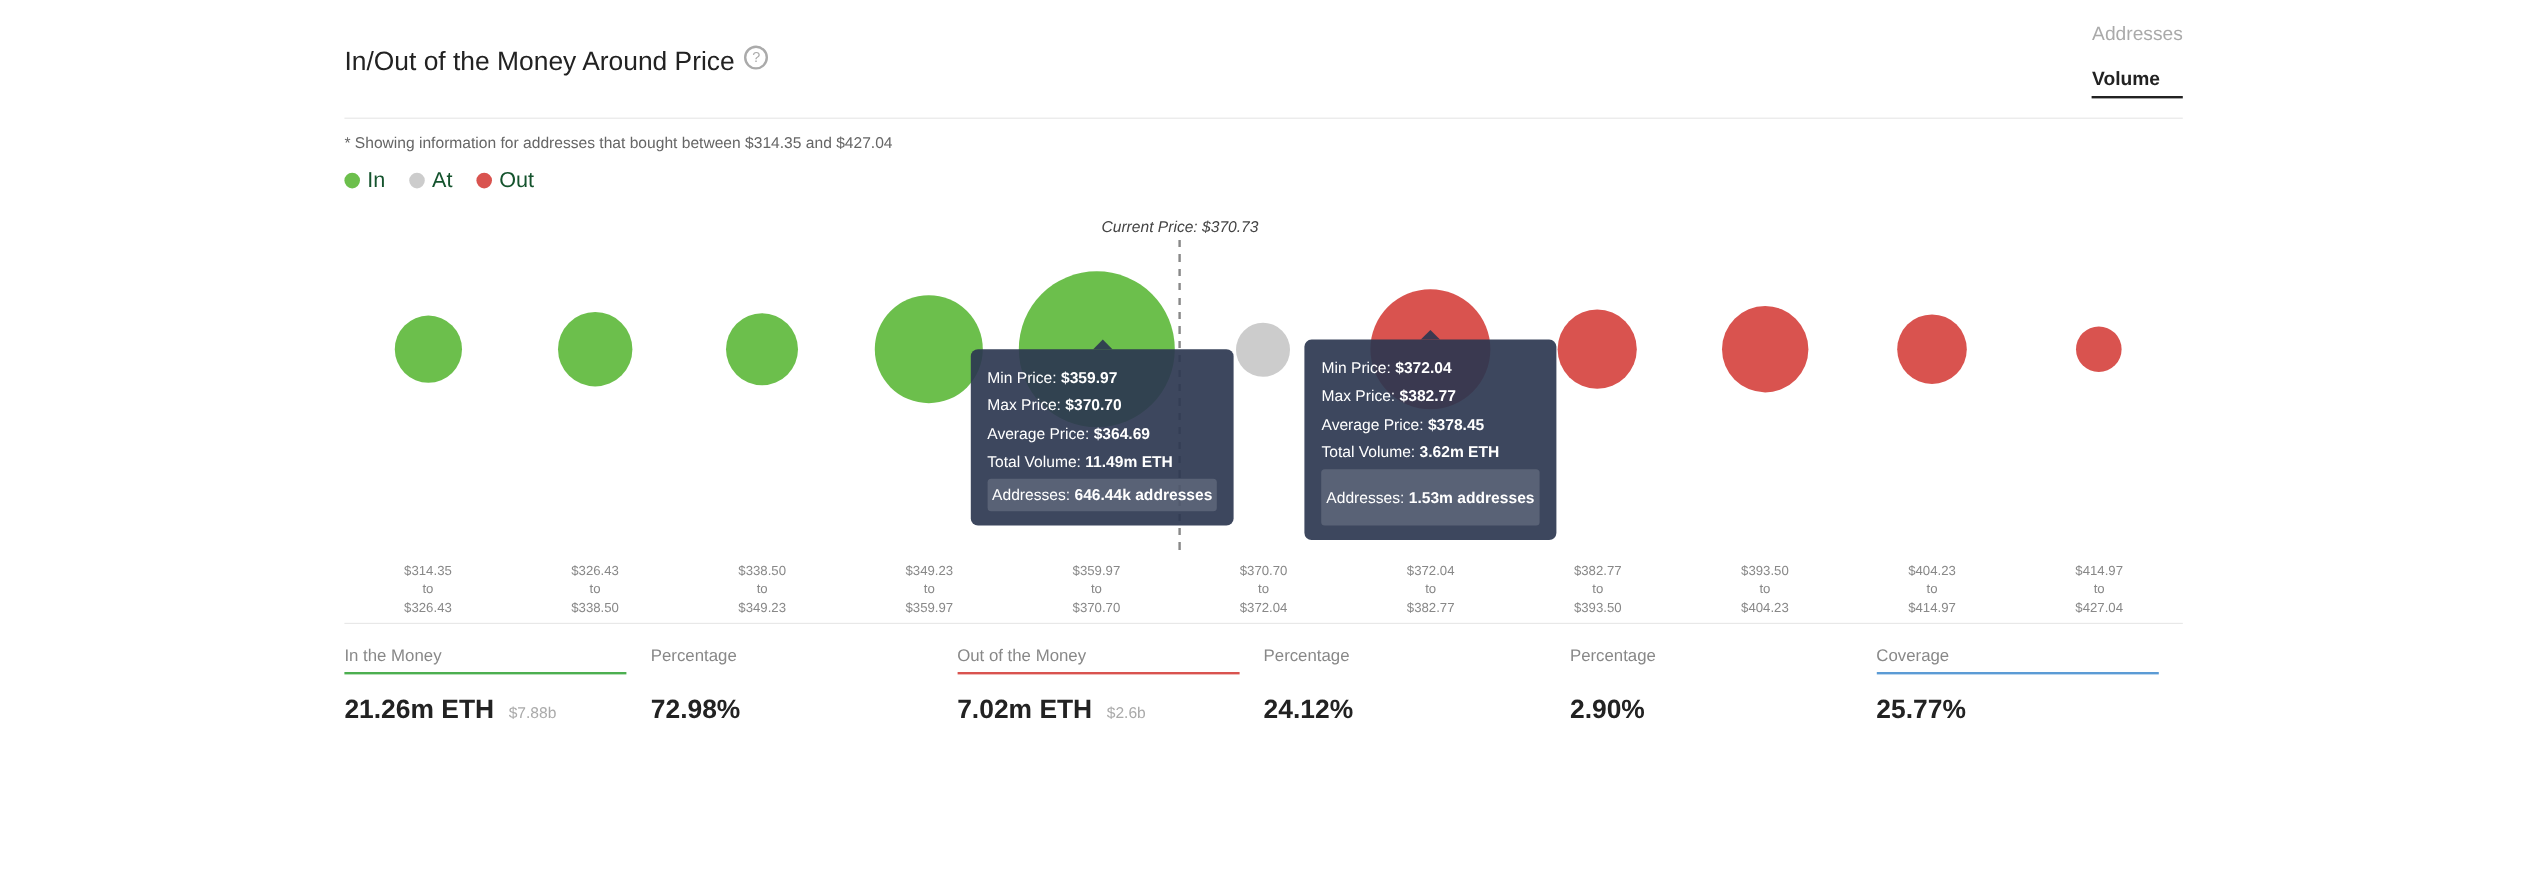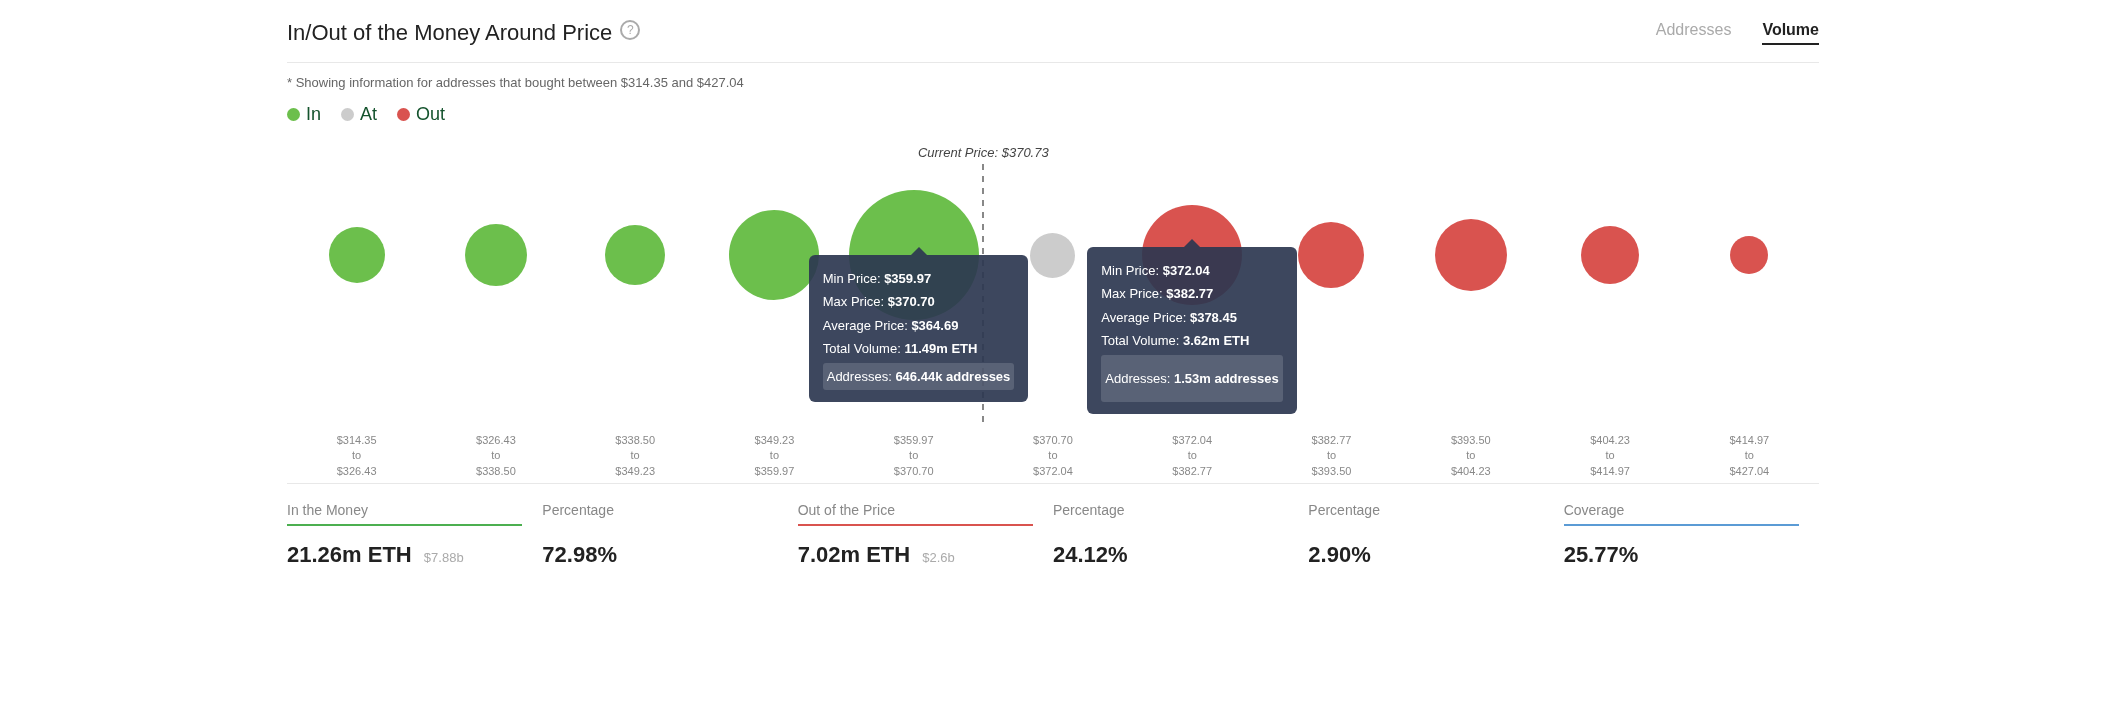--- a/index.html
+++ b/index.html
@@ -1,21 +1,21 @@
 <!DOCTYPE html>
 <html><head>
   <meta charset="utf-8">
   <style>
     * { box-sizing: border-box; margin: 0; padding: 0; }
     body { font-family: -apple-system, BlinkMacSystemFont, 'Segoe UI', sans-serif; background: #fff; color: #333; }
     .container { width: 100%; max-width: 1580px; margin: 0 auto; padding: 20px 24px; }
     .header { display: flex; justify-content: space-between; align-items: center; border-bottom: 1px solid #e8e8e8; padding-bottom: 16px; margin-bottom: 12px; }
     .title { font-size: 22px; font-weight: 400; color: #222; display: flex; align-items: flex-start; gap: 8px; }
     .help-icon { width: 20px; height: 20px; border-radius: 50%; border: 2px solid #aaa; display: inline-flex; align-items: center; justify-content: center; font-size: 12px; color: #aaa; cursor: pointer; }
-    .tabs { display: flex; gap: 31px; }
+    .tabs { display: flex; gap: 16px; flex-direction: column; }
     .tab { font-size: 16px; color: #aaa; cursor: pointer; padding-bottom: 4px; }
     .tab.active { color: #222; font-weight: 600; border-bottom: 2px solid #222; }
     .subtitle { font-size: 13px; color: #666; margin-bottom: 14px; }
     .legend { display: flex; gap: 20px; align-items: center; margin-bottom: 20px; }
     .legend-item { display: flex; align-items: center; gap: 6px; font-size: 18px; color: #14532d; }
     .legend-dot { width: 13px; height: 13px; border-radius: 50%; }
     .chart-area { position: relative; width: 100%; height: 280px; margin-bottom: 8px; }
     .bubbles-row { display: flex; align-items: center; width: 100%; height: 220px; position: relative; }
     .bubble-col { flex: 1; display: flex; justify-content: center; align-items: center; position: relative; height: 100%; }
     .bubble { border-radius: 50%; display: flex; align-items: center; justify-content: center; position: relative; }
@@ -164,21 +164,21 @@
       <div class="stat-value">
         <span>21.26m ETH</span>
         <span class="stat-sub">$7.88b</span>
       </div>
     </div>
     <div class="stat-block">
       <div class="stat-label pct">Percentage</div>
       <div class="stat-pct">72.98%</div>
     </div>
     <div class="stat-block">
-      <div class="stat-label out">Out of the Price</div>
+      <div class="stat-label out">Out of the Money</div>
       <div class="stat-value">
         <span>7.02m ETH</span>
         <span class="stat-sub">$2.6b</span>
       </div>
     </div>
     <div class="stat-block">
       <div class="stat-label pct">Percentage</div>
       <div class="stat-pct">24.12%</div>
     </div>
     <div class="stat-block">

